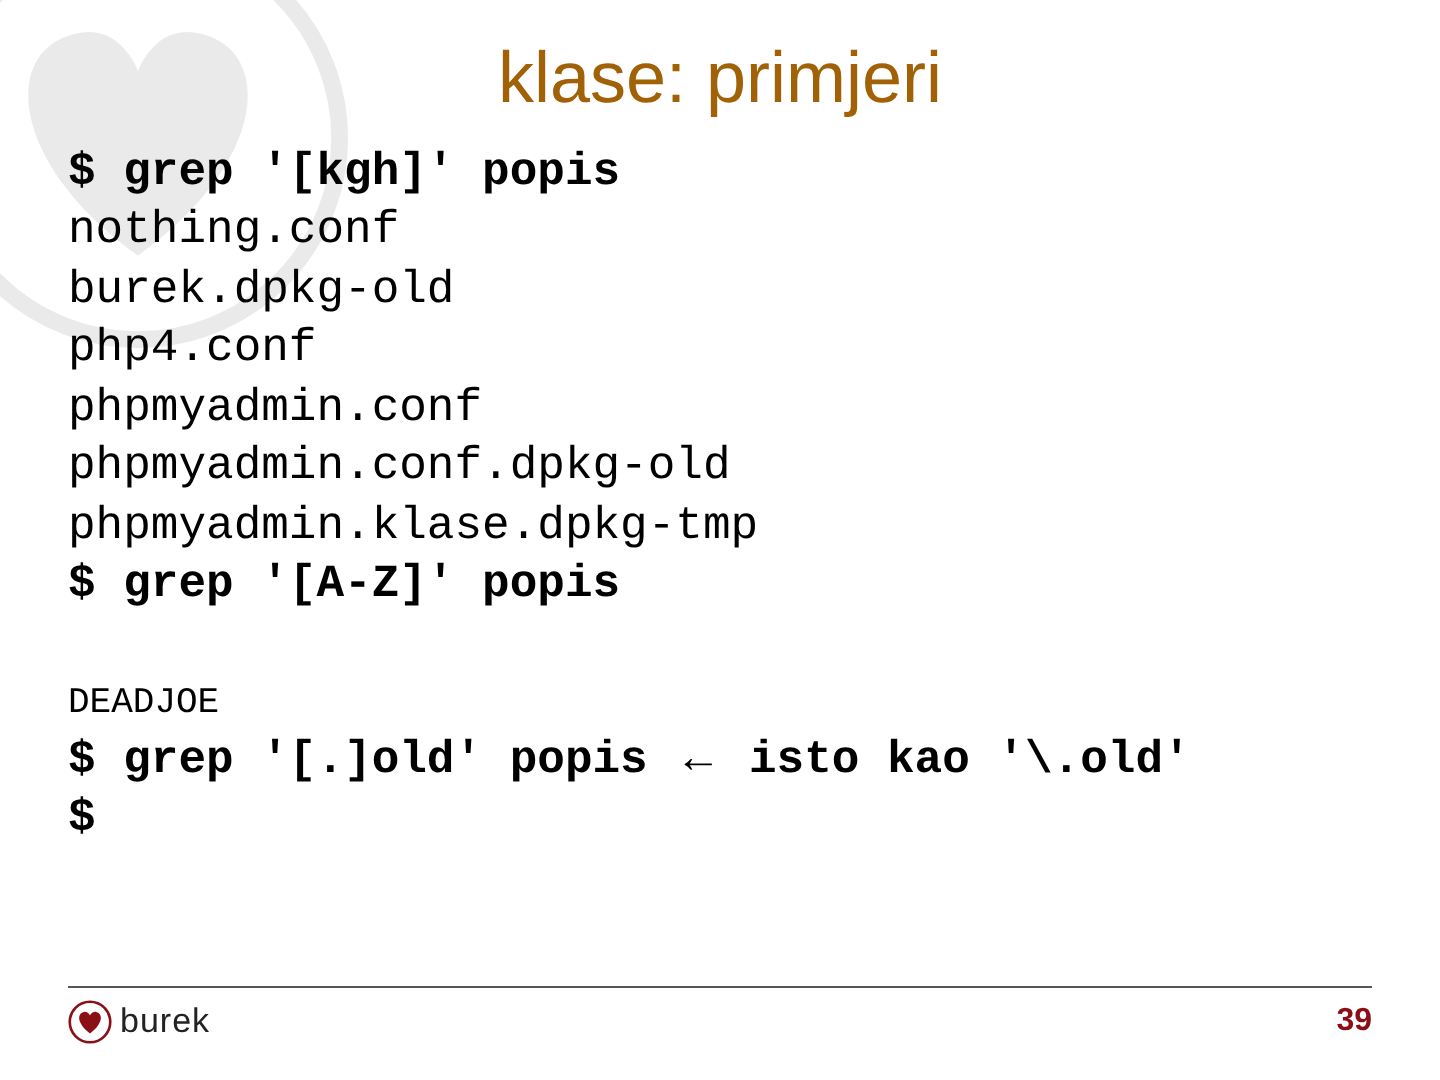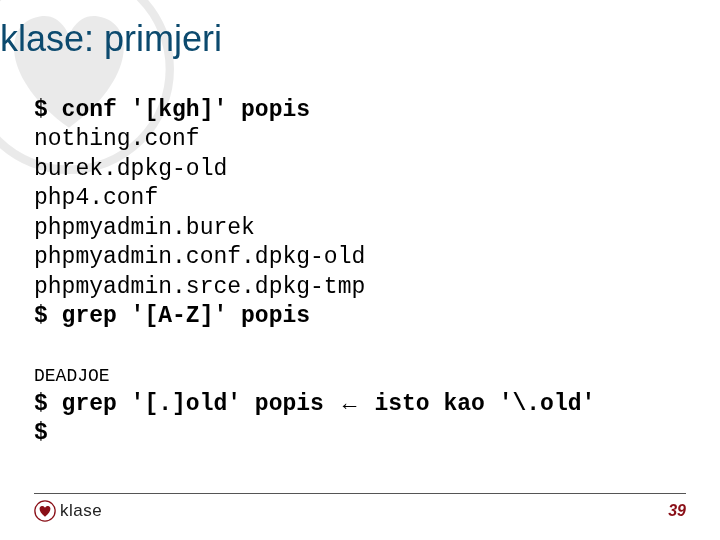--- a/index.html
+++ b/index.html
@@ -18,24 +18,25 @@
     top: -36px;
     width: 210px;
     height: 210px;
     opacity: 0.08;
     z-index: 0;
   }
   .watermark svg { width: 100%; height: 100%; }
   .title {
     position: relative;
     z-index: 1;
+    text-align: center;
     font-size: 36px;
-    color: #0c4a6e;
+    color: #a16207;
     margin-top: 18px;
-    margin-bottom: 36px;
+    margin-bottom: 12px;
     font-weight: 400;
   }
   .content {
     position: relative;
     z-index: 1;
     margin: 0 34px;
     font-family: "Courier New", Courier, monospace;
     font-size: 23px;
     line-height: 1.28;
     color: #000;
@@ -70,60 +71,59 @@
     height: 22px;
   }
   .logo-mark svg { width: 100%; height: 100%; }
   .logo-text {
     font-size: 17px;
     color: #222;
     letter-spacing: 0.5px;
   }
   .page-num {
     font-size: 16px;
-    font-style: italic;
     font-weight: bold;
     color: #8a0f17;
   }
 </style>
 </head>
 <body>
 
 <div class="watermark">
   <svg viewBox="0 0 100 100">
     <circle cx="50" cy="50" r="48" fill="none" stroke="#000" stroke-width="4"></circle>
     <path d="M50 78 C18 55 18 28 36 25 C46 23 50 34 50 34 C50 34 54 23 64 25 C82 28 82 55 50 78 Z" fill="#000"></path>
   </svg>
 </div>
 
 <div class="title">klase: primjeri</div>
 
 <div class="content">
-  <div class="bold">$ conf '[kgh]' popis</div>
+  <div class="bold">$ grep '[kgh]' popis</div>
   <div>nothing.conf</div>
   <div>burek.dpkg-old</div>
   <div>php4.conf</div>
-  <div>phpmyadmin.burek</div>
+  <div>phpmyadmin.conf</div>
   <div>phpmyadmin.conf.dpkg-old</div>
-  <div>phpmyadmin.srce.dpkg-tmp</div>
+  <div>phpmyadmin.klase.dpkg-tmp</div>
   <div class="bold">$ grep '[A-Z]' popis</div>
   <div class="small">DEADJOE</div>
   <div class="bold">
     <span>$ grep '[.]old' popis </span><span class="arrow">←</span><span> isto kao '\.old'</span>
   </div>
   <div class="bold">$</div>
 </div>
 
 <div class="footer">
   <hr class="rule">
   <div class="footer-row">
     <div class="logo-block">
       <span class="logo-mark">
         <svg viewBox="0 0 100 100">
           <circle cx="50" cy="50" r="46" fill="none" stroke="#8a0f17" stroke-width="6"></circle>
           <path d="M50 76 C20 54 20 30 36 27 C45 25 50 35 50 35 C50 35 55 25 64 27 C80 30 80 54 50 76 Z" fill="#8a0f17"></path>
         </svg>
       </span>
-      <span class="logo-text">klase</span>
+      <span class="logo-text">burek</span>
     </div>
     <div class="page-num">39</div>
   </div>
 </div>
 
 </body></html>

